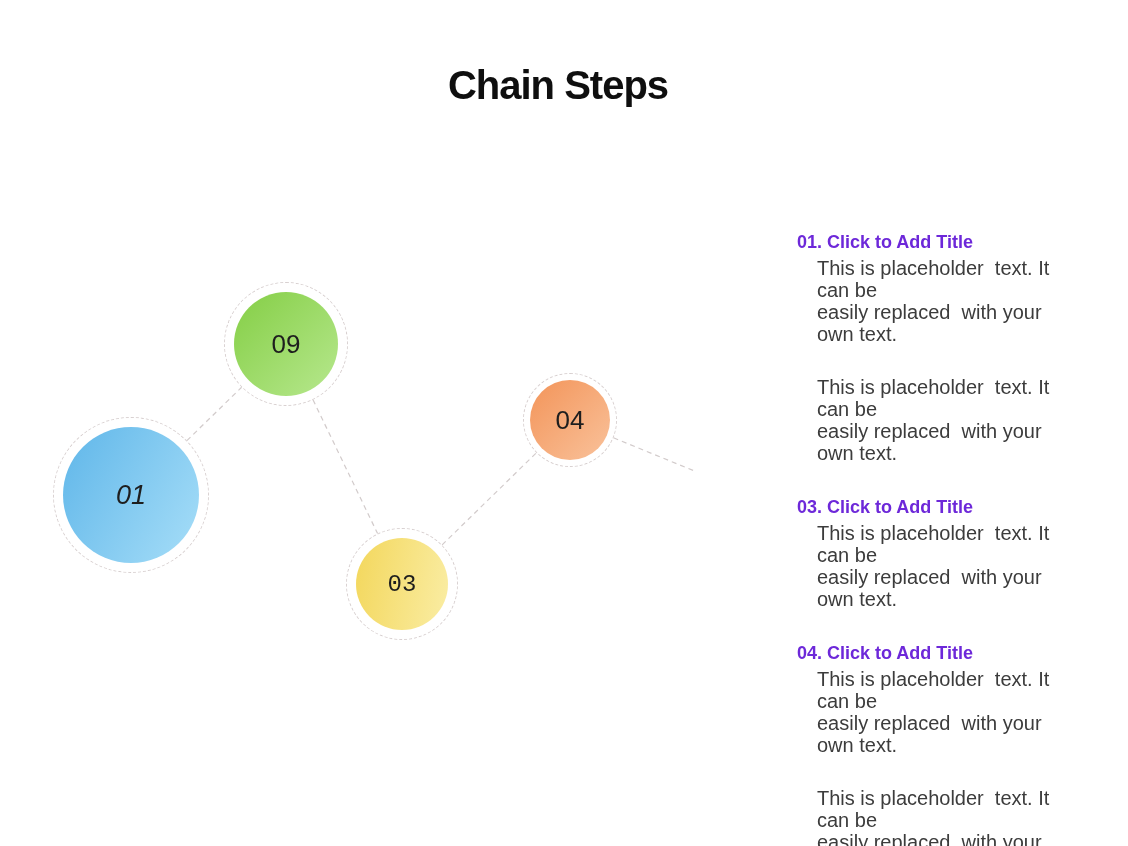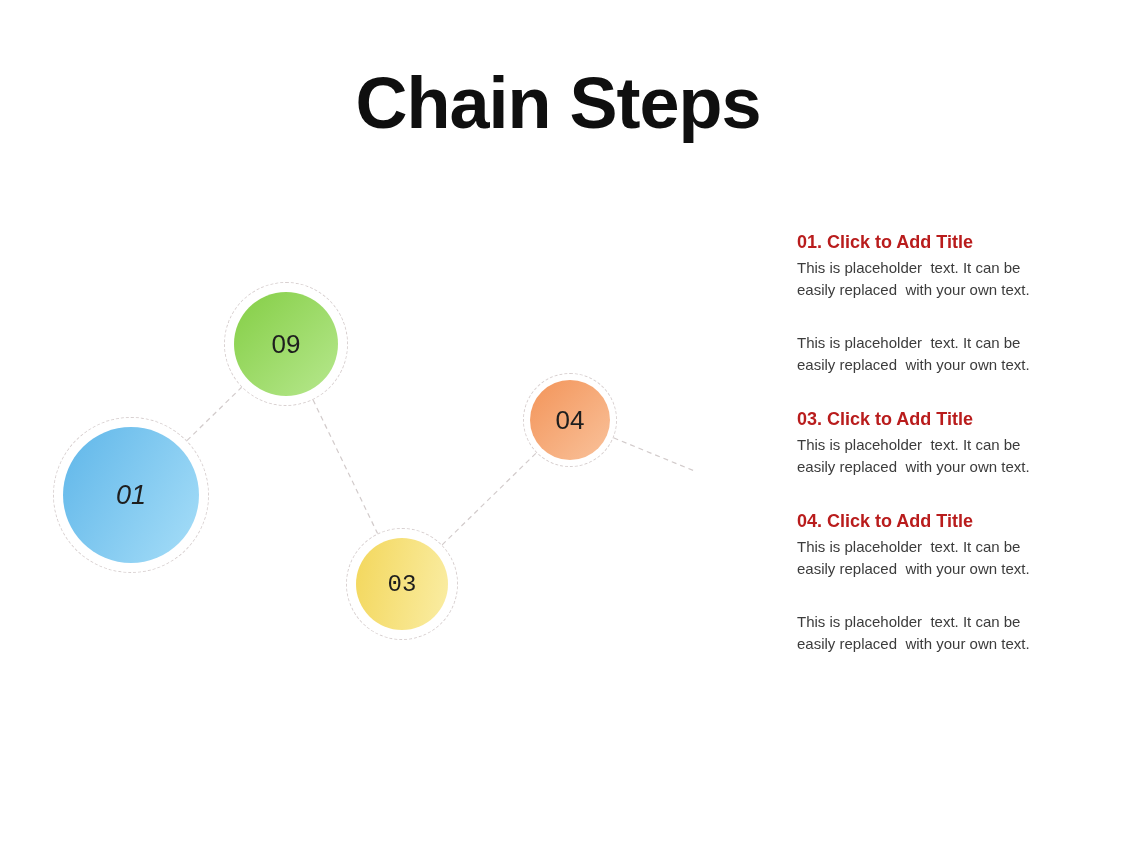--- a/index.html
+++ b/index.html
@@ -14,21 +14,21 @@
     overflow: hidden;
   }
 
   
   .slide-title {
     position: absolute;
     top: 62px;
     left: 0;
     width: 1116px;
     text-align: center;
-    font-size: 72px;
+    font-size: 40px;
     font-weight: 600;
     letter-spacing: -1px;
     color: #0f0f0f;
     line-height: 1.15;
   }
 
   
   .diagram { position: absolute; inset: 0; }
 
   .connectors {
@@ -76,30 +76,31 @@
   .panel {
     position: absolute;
     left: 797px;
     top: 230px;
     width: 254px;
   }
   .panel-item { margin-bottom: 31px; }
   .panel-item-title {
     font-size: 18px;
     font-weight: 700;
-    color: #b91c1c;
+    color: #6d28d9;
     line-height: 24px;
     margin-bottom: 3px;
     white-space: nowrap;
   }
   .panel-item-body {
-    font-size: 15px;
+    font-size: 20px;
     line-height: 22px;
     color: #3c3c3c;
     white-space: pre-wrap;
+    margin-left: 20px;
   }
 </style>
 </head>
 <body>
 
 <div class="stage" style="background: rgb(255, 255, 255);">
 
   <h1 class="slide-title">Chain Steps</h1>
 
   <div class="diagram">

